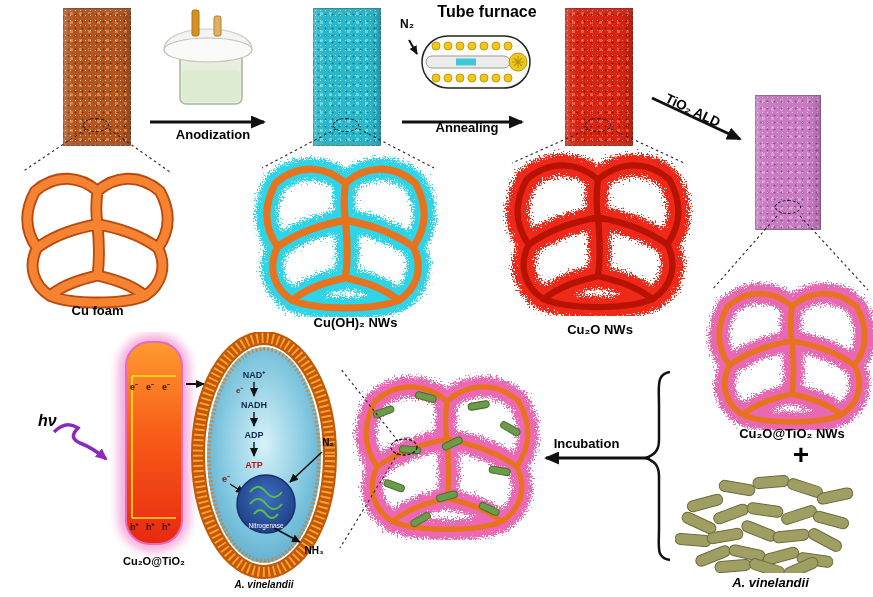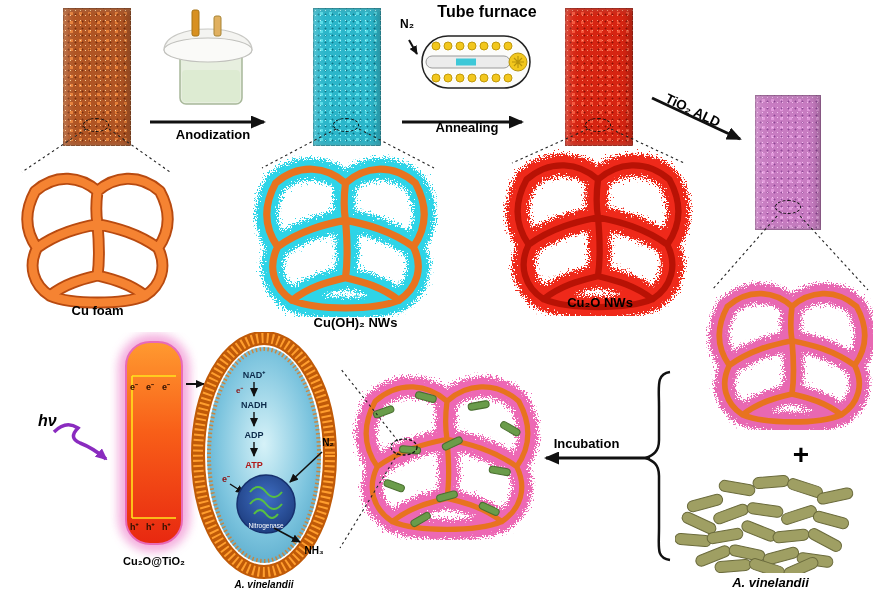--- a/index.html
+++ b/index.html
@@ -291,18 +291,19 @@
   </svg>
 
   <div class="lbl" style="left:158px;top:128px;width:110px">Anodization</div>
   <div class="lbl" style="left:412px;top:121px;width:110px">Annealing</div>
   <div class="lbl" style="left:437px;top:3px;width:100px;font-size:16px;text-align:center">Tube furnace</div>
   <div class="lbl" style="left:400px;top:18px;width:24px;font-size:12px;text-align:left">N₂</div>
   <div class="lbl" style="left:652px;top:84px;width:90px;font-size:13.5px;transform:rotate(26deg);transform-origin:left center">TiO₂ ALD</div>
 
   <div class="lbl" style="left:35px;top:304px;width:125px">Cu foam</div>
   <div class="lbl" style="left:288px;top:316px;width:135px">Cu(OH)₂ NWs</div>
-  <div class="lbl" style="left:540px;top:296px;width:120px">Cu₂O NWs</div>
+  <div class="lbl" style="left:540px;top:323px;width:120px">Cu₂O NWs</div>
+  <div class="lbl" style="left:712px;top:427px;width:160px">Cu₂O@TiO₂ NWs</div>
   <div class="lbl" style="left:786px;top:440px;width:30px;font-size:28px">+</div>
   <div class="lbl italic" style="left:698px;top:576px;width:145px">A. vinelandii</div>
   <div class="lbl" style="left:534px;top:437px;width:105px">Incubation</div>
 
 </div>
 
 </body></html>

